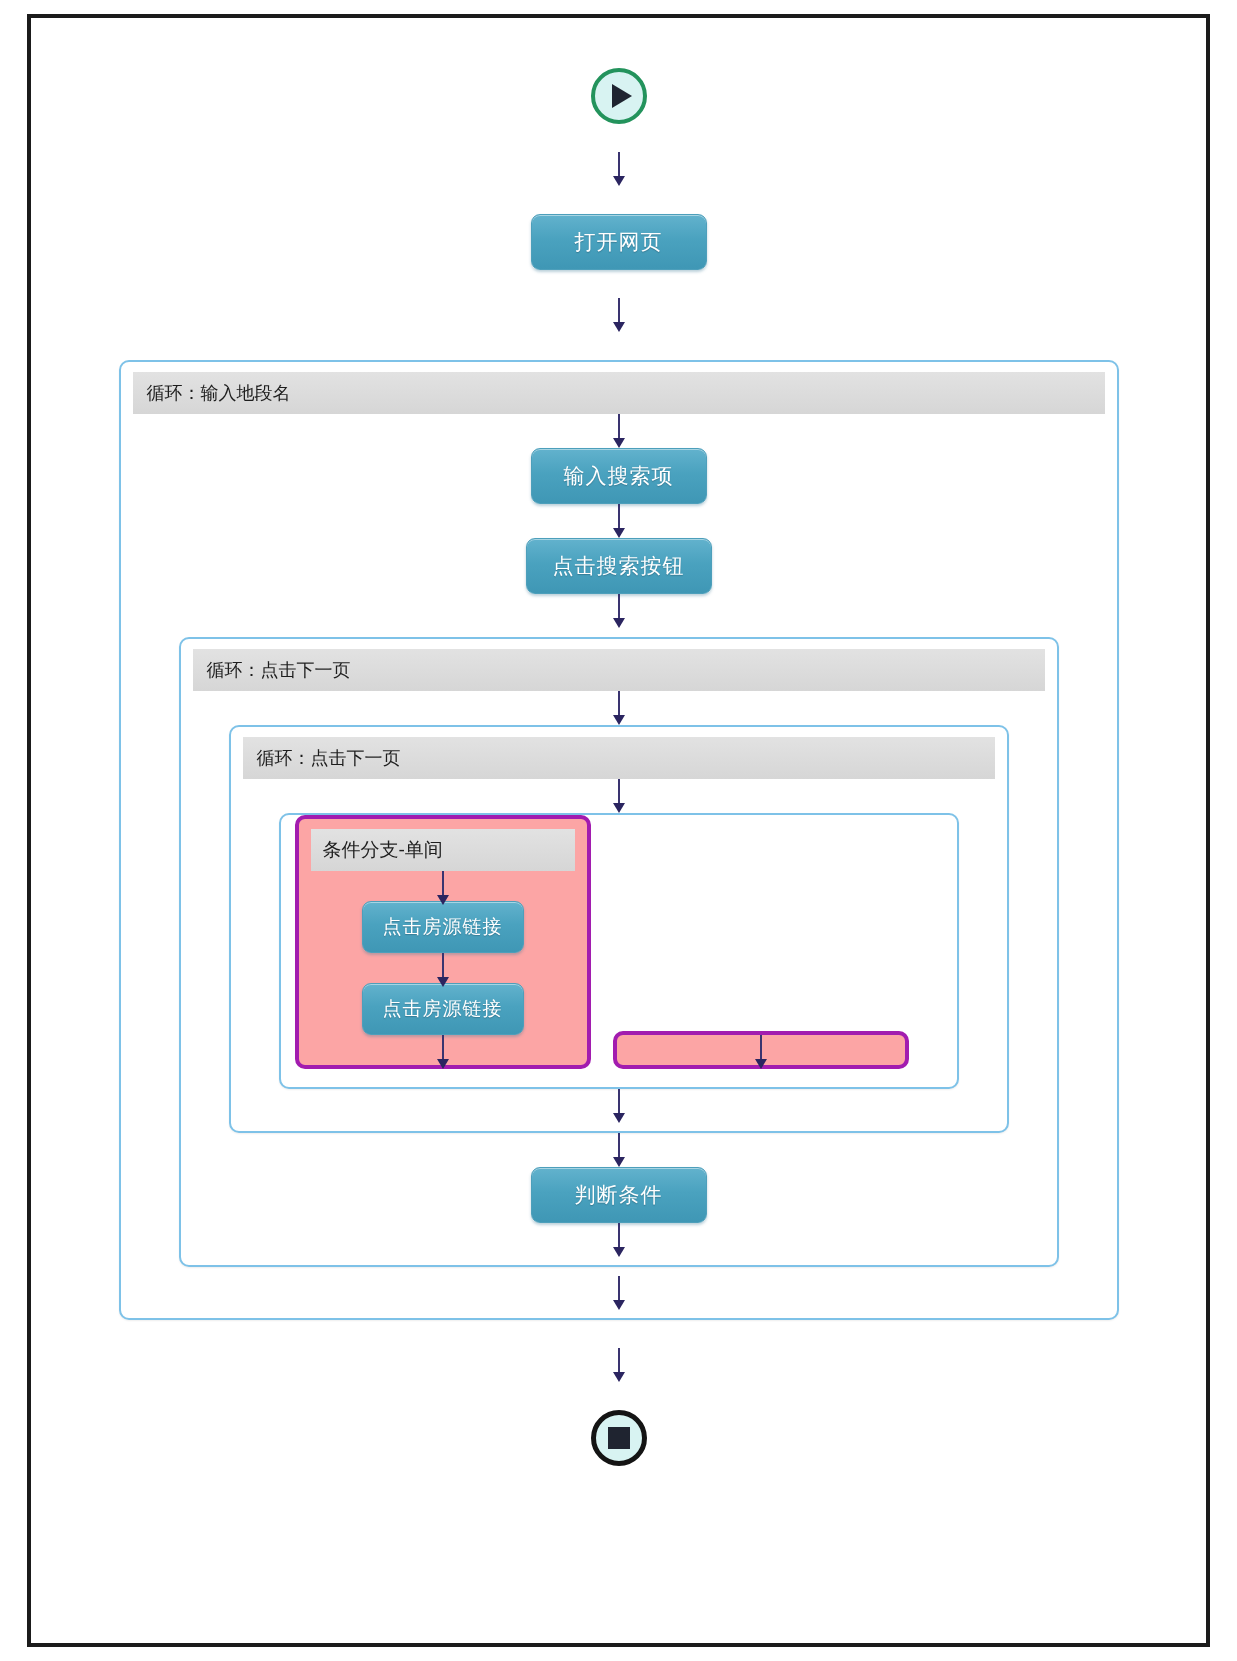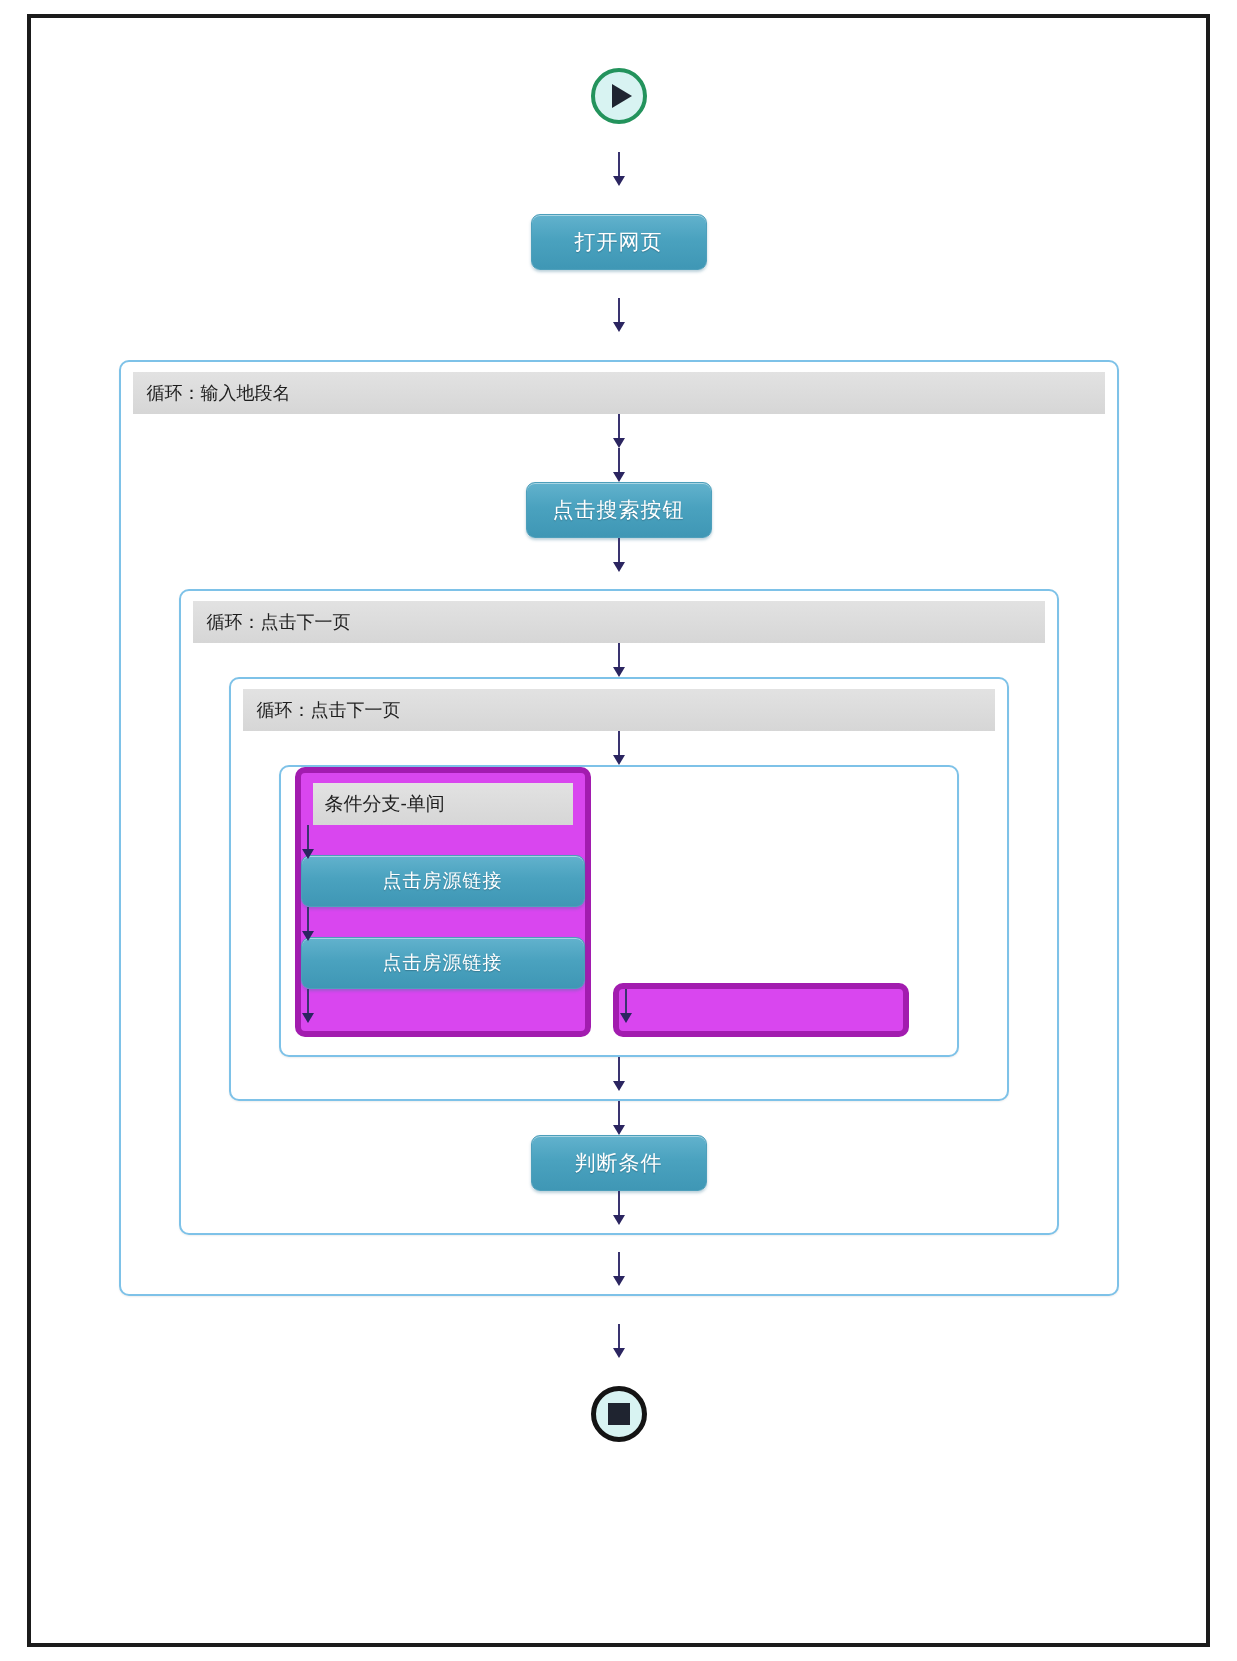--- a/index.html
+++ b/index.html
@@ -125,44 +125,45 @@
   .block-title.sm { font-size: 19px; padding: 8px 12px; }
   .block-body {
     display: flex;
     flex-direction: column;
     align-items: center;
     padding-top: 0;
   }
 
   
   .loop1 { width: 1000px; margin: 0 auto; }
-  .loop2 { width: 880px;  margin: 17px auto; }
+  .loop2 { width: 880px;  margin: 9px auto; }
   .loop3 { width: 780px;  margin: 0 auto; }
   .cond  { width: 680px;  margin: 0 auto; }
 
   .branches {
     display: flex;
     flex-direction: row;
     align-items: flex-end;
     justify-content: flex-start;
     gap: 22px;
     padding: 0 14px 10px 14px;
     width: 100%;
   }
   .branch {
-    border: 6px solid #a21caf;
+    border: 4px solid #a21caf;
     border-radius: 10px;
-    background: #d946ef;
+    background: #fca5a5;
   }
   .branch-a { width: 296px; }
   .branch-b { width: 296px; }
   .branch-body {
     display: flex;
     flex-direction: column;
-    padding-bottom: 12px;
+    align-items: center;
+    padding-bottom: 0;
   }
 </style>
 </head>
 <body>
 
 <div id="page">
   <div class="frame">
     <div class="inner col">
 
       <div style="height:22px"></div>
@@ -175,20 +176,21 @@
       <div class="node">打开网页</div>
 
       <div class="arrow"></div>
 
       <div class="block loop1">
         <div class="block-title">循环：输入地段名</div>
         <div class="block-body">
 
           <div class="arrow"></div>
 
+          <div class="node">输入搜索项</div>
 
           <div class="arrow"></div>
 
           <div class="node">点击搜索按钮</div>
 
           <div class="arrow"></div>
 
           <div class="block loop2">
             <div class="block-title">循环：点击下一页</div>
             <div class="block-body">

